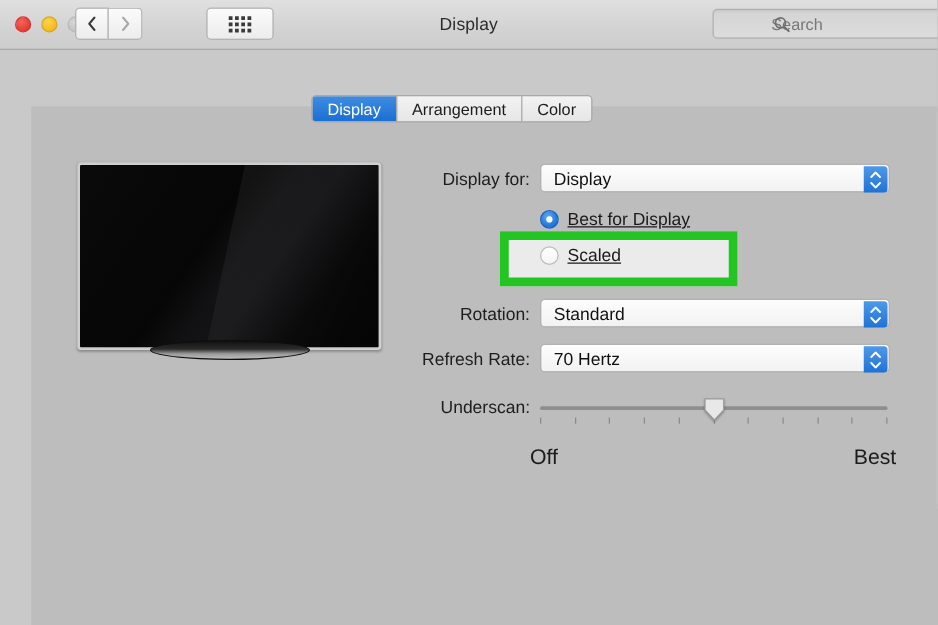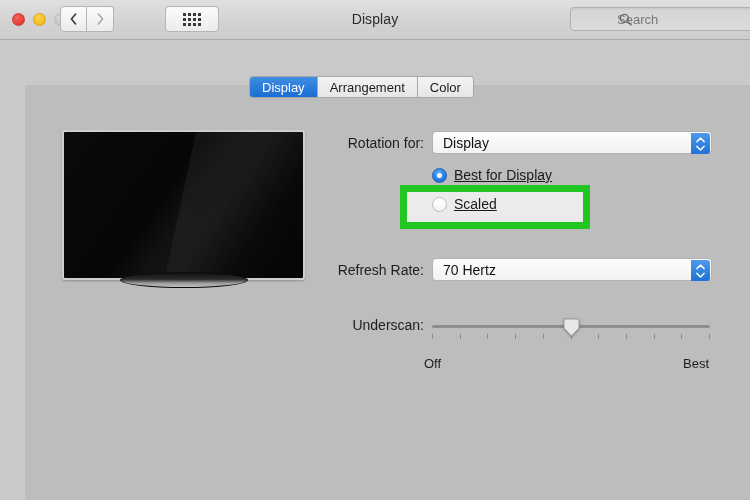--- a/index.html
+++ b/index.html
@@ -318,21 +318,21 @@
   }
   #slider-knob {
     position: absolute;
     top: -2px;
     width: 19px; height: 19px;
     margin-left: -9px;
     filter: drop-shadow(0 1px 1px rgba(0,0,0,0.3));
   }
   .slider-cap {
     position: absolute;
-    font-size: 13px;
+    font-size: 17px;
     color: #1c1c1c;
     top: 356px;
   }
 </style>
 </head>
 <body>
 
 <div id="window">
 
   <div id="toolbar">
@@ -393,21 +393,21 @@
   </div>
 
   <div id="tv-wrap">
     <div id="tv-body">
       <div id="tv-gloss"></div>
     </div>
     <div id="tv-stand"></div>
   </div>
 
   <div class="row" style="left:332px; top:131px;">
-    <div class="row-label" style="width:92px;">Rotation for:</div>
+    <div class="row-label" style="width:92px;">Display for:</div>
     <div class="popup" style="width:280px; margin-left:8px;">
       <span>Display</span>
       <span class="stepper">
         <svg width="9" height="6" viewBox="0 0 9 6">
             <polyline points="1,4.6 4.5,1 8,4.6" fill="none" stroke="#fff" stroke-width="1.5" stroke-linecap="round" stroke-linejoin="round"></polyline>
           </svg>
         <svg width="9" height="6" viewBox="0 0 9 6">
             <polyline points="1,1.4 4.5,5 8,1.4" fill="none" stroke="#fff" stroke-width="1.5" stroke-linecap="round" stroke-linejoin="round"></polyline>
           </svg>
       </span>
@@ -419,22 +419,36 @@
     <span class="radio-label">Best for Display</span>
   </div>
 
   <div id="highlight-box"></div>
 
   <div class="radio-row" style="left:432px; top:196px; z-index:6;">
     <span class="radio off"></span>
     <span class="radio-label">Scaled</span>
   </div>
 
-
-  <div class="row" style="left:322px; top:258px;">
+  <div class="row" style="left:332px; top:239px;">
+    <div class="row-label" style="width:92px;">Rotation:</div>
+    <div class="popup" style="width:280px; margin-left:8px;">
+      <span>Standard</span>
+      <span class="stepper">
+        <svg width="9" height="6" viewBox="0 0 9 6">
+            <polyline points="1,4.6 4.5,1 8,4.6" fill="none" stroke="#fff" stroke-width="1.5" stroke-linecap="round" stroke-linejoin="round"></polyline>
+          </svg>
+        <svg width="9" height="6" viewBox="0 0 9 6">
+            <polyline points="1,1.4 4.5,5 8,1.4" fill="none" stroke="#fff" stroke-width="1.5" stroke-linecap="round" stroke-linejoin="round"></polyline>
+          </svg>
+      </span>
+    </div>
+  </div>
+
+  <div class="row" style="left:322px; top:275px;">
     <div class="row-label" style="width:102px;">Refresh Rate:</div>
     <div class="popup" style="width:280px; margin-left:8px;">
       <span>70 Hertz</span>
       <span class="stepper">
         <svg width="9" height="6" viewBox="0 0 9 6">
             <polyline points="1,4.6 4.5,1 8,4.6" fill="none" stroke="#fff" stroke-width="1.5" stroke-linecap="round" stroke-linejoin="round"></polyline>
           </svg>
         <svg width="9" height="6" viewBox="0 0 9 6">
             <polyline points="1,1.4 4.5,5 8,1.4" fill="none" stroke="#fff" stroke-width="1.5" stroke-linecap="round" stroke-linejoin="round"></polyline>
           </svg>

